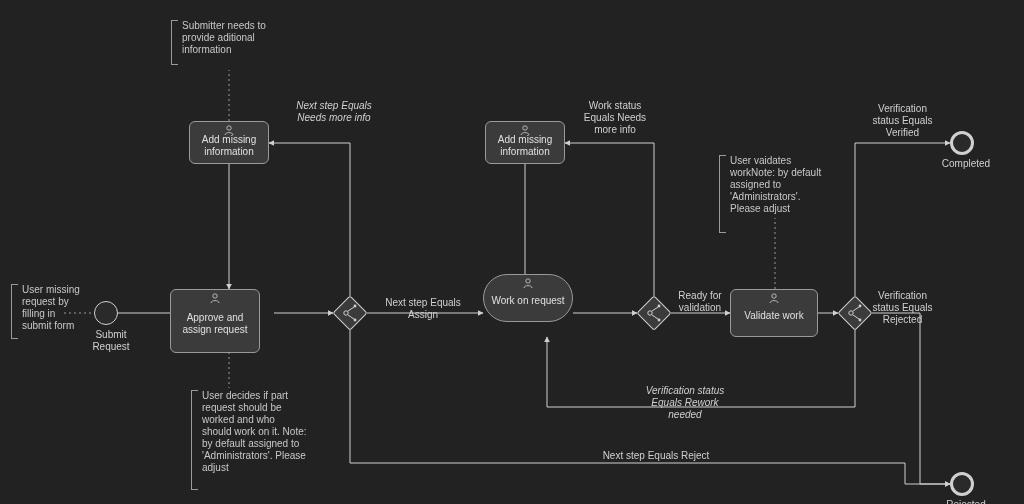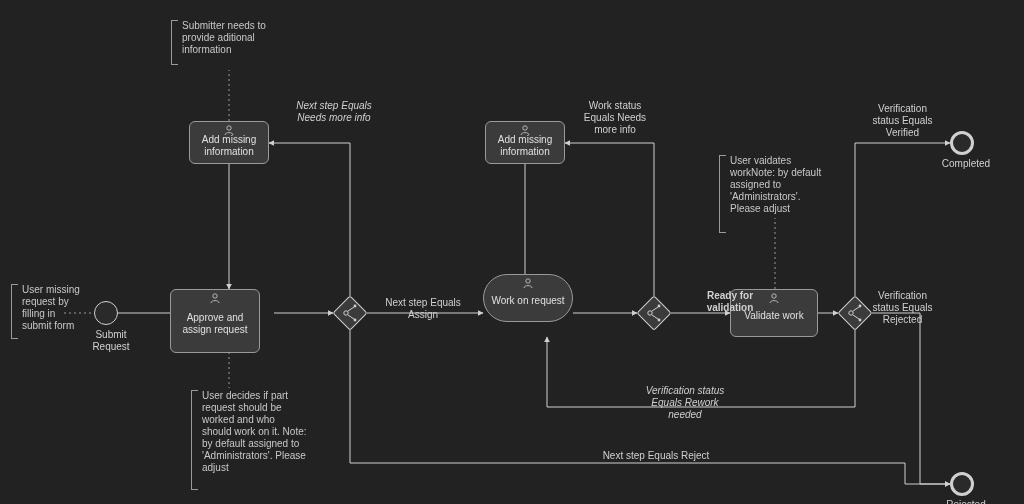--- a/index.html
+++ b/index.html
@@ -244,18 +244,18 @@
 
 <div class="note" style="left:724px; top:131px; width:100px; height:78px; padding-left:6px;margin-top:24px;">
   <div class="bracket"></div>
   <span>User vaidates workNote: by default assigned to 'Administrators'. Please adjust</span>
 </div>
 
 <div class="label" style="left:296px; top:100px; width:76px;font-style:italic;">Next step Equals Needs more info</div>
 <div class="label" style="left:383px; top:297px; width:80px;">Next step Equals Assign</div>
 <div class="label" style="left:596px; top:450px; width:120px;">Next step Equals Reject</div>
 <div class="label" style="left:575px; top:100px; width:80px;">Work status Equals Needs more info</div>
-<div class="label" style="left:700px; top:290px; width:60px;font-weight:bold;">Ready for validation</div>
+<div class="label" style="left:670px; top:290px; width:60px;">Ready for validation</div>
 <div class="label" style="left:865px; top:103px; width:75px;">Verification status Equals Verified</div>
 <div class="label" style="left:865px; top:290px; width:75px;">Verification status Equals Rejected</div>
 <div class="label" style="left:645px; top:385px; width:80px;font-style:italic;">Verification status Equals Rework needed</div>
 
 </div>
 
 </body></html>

